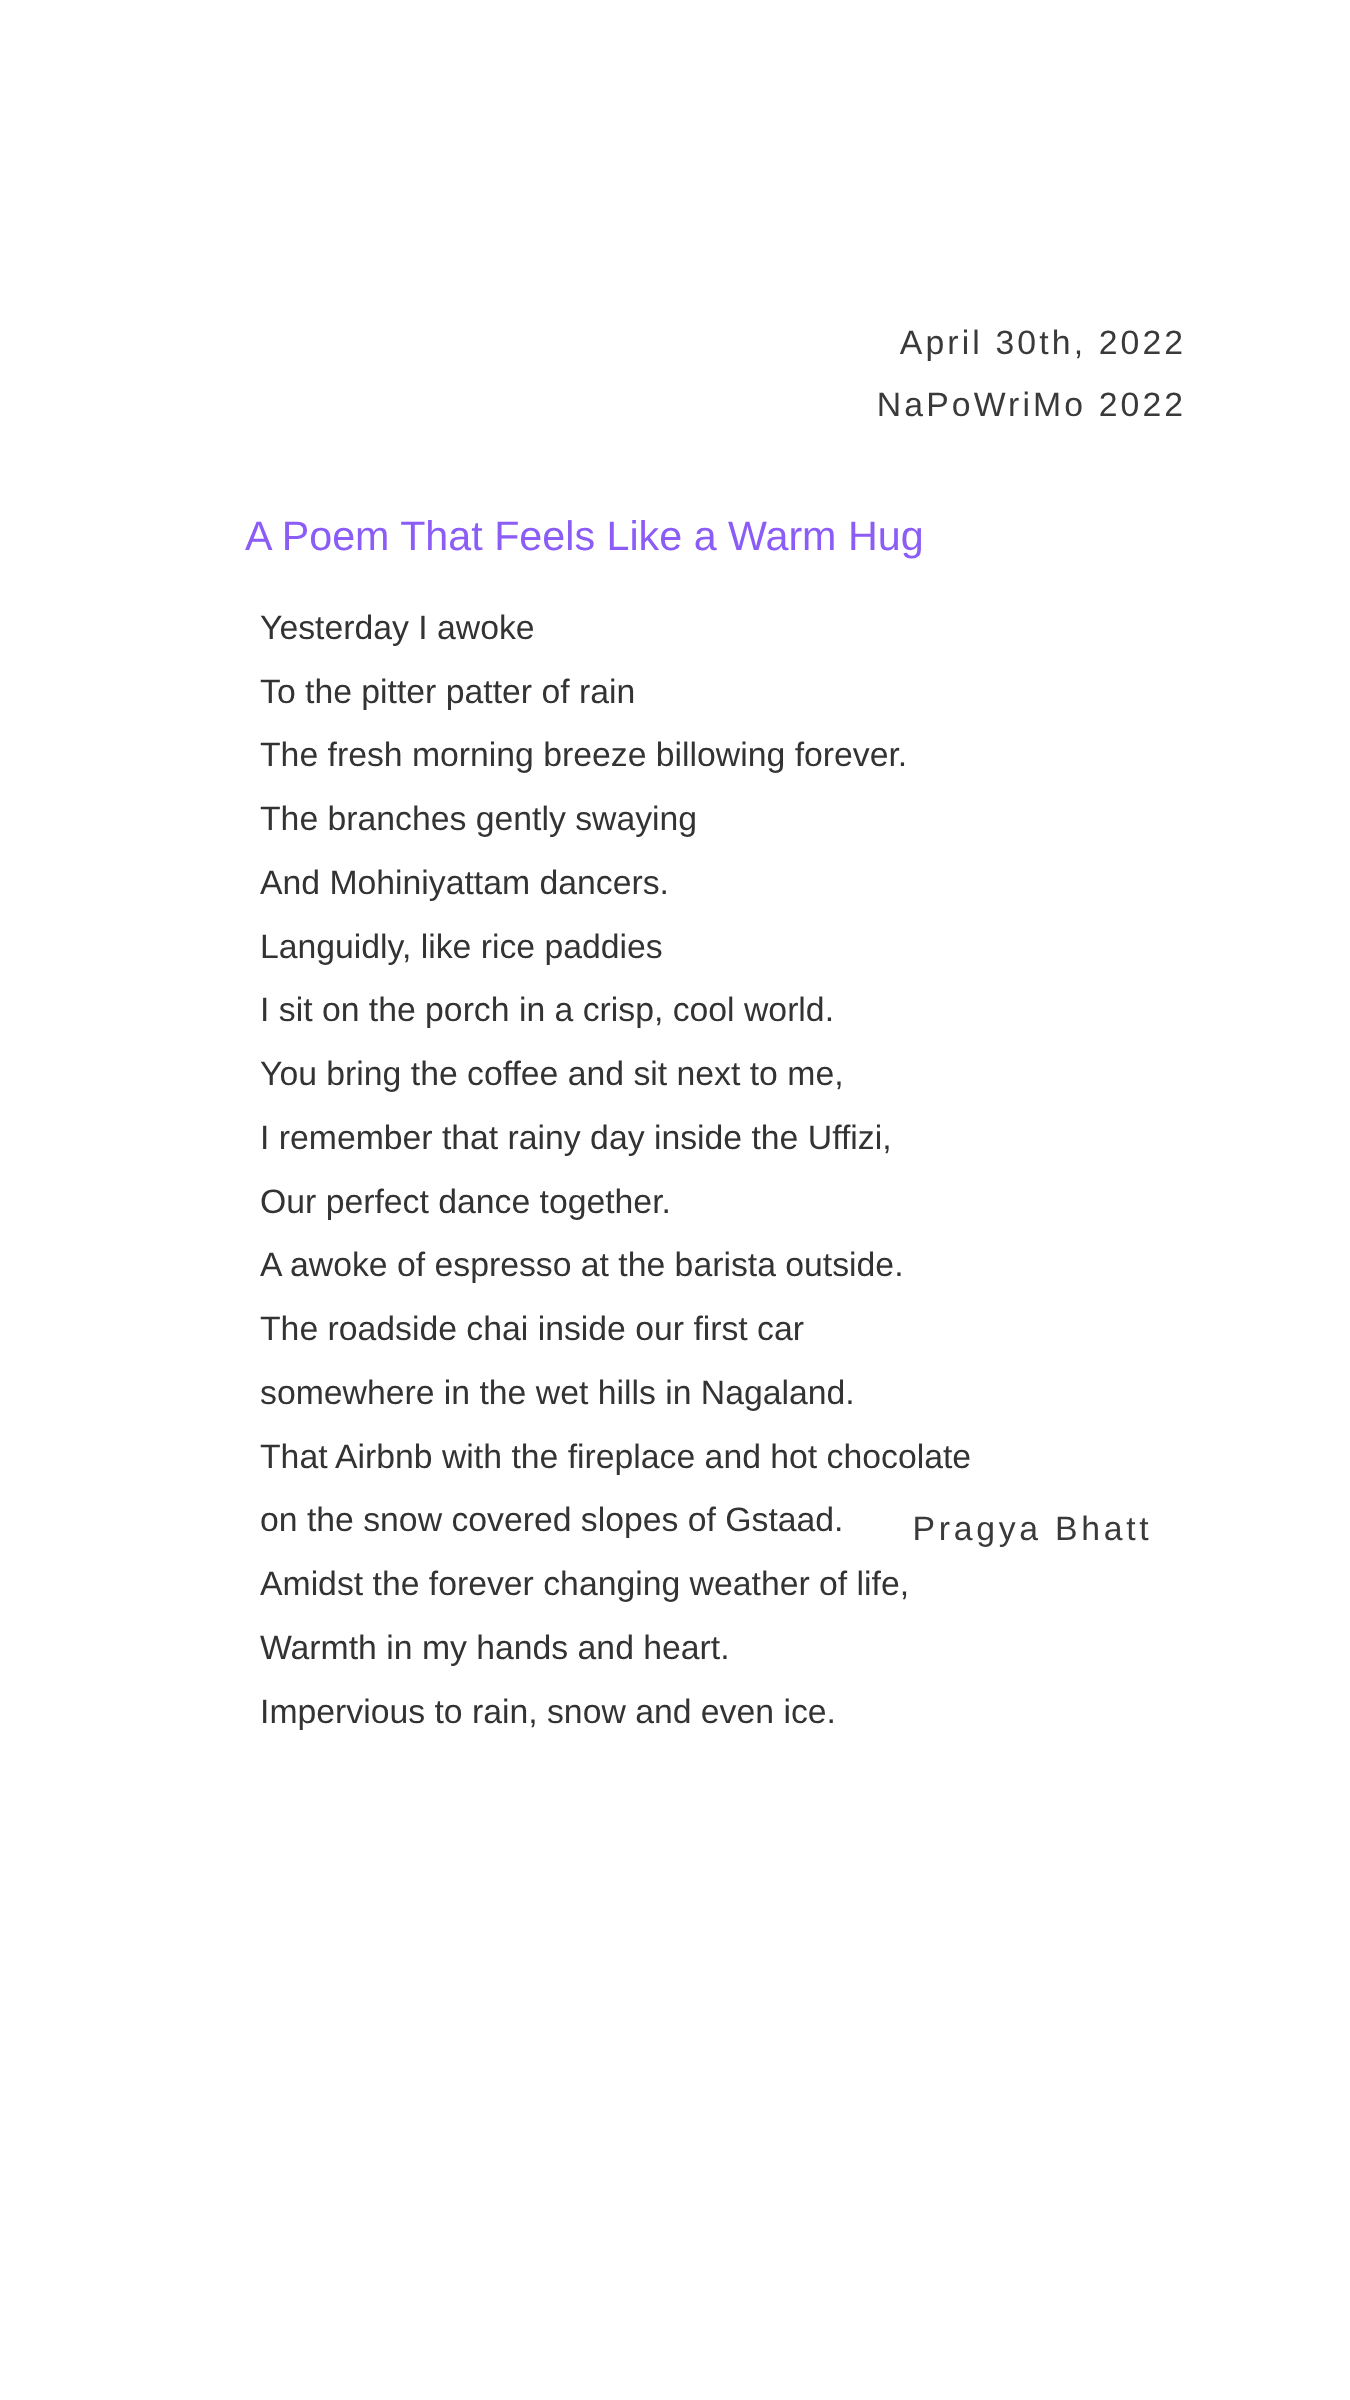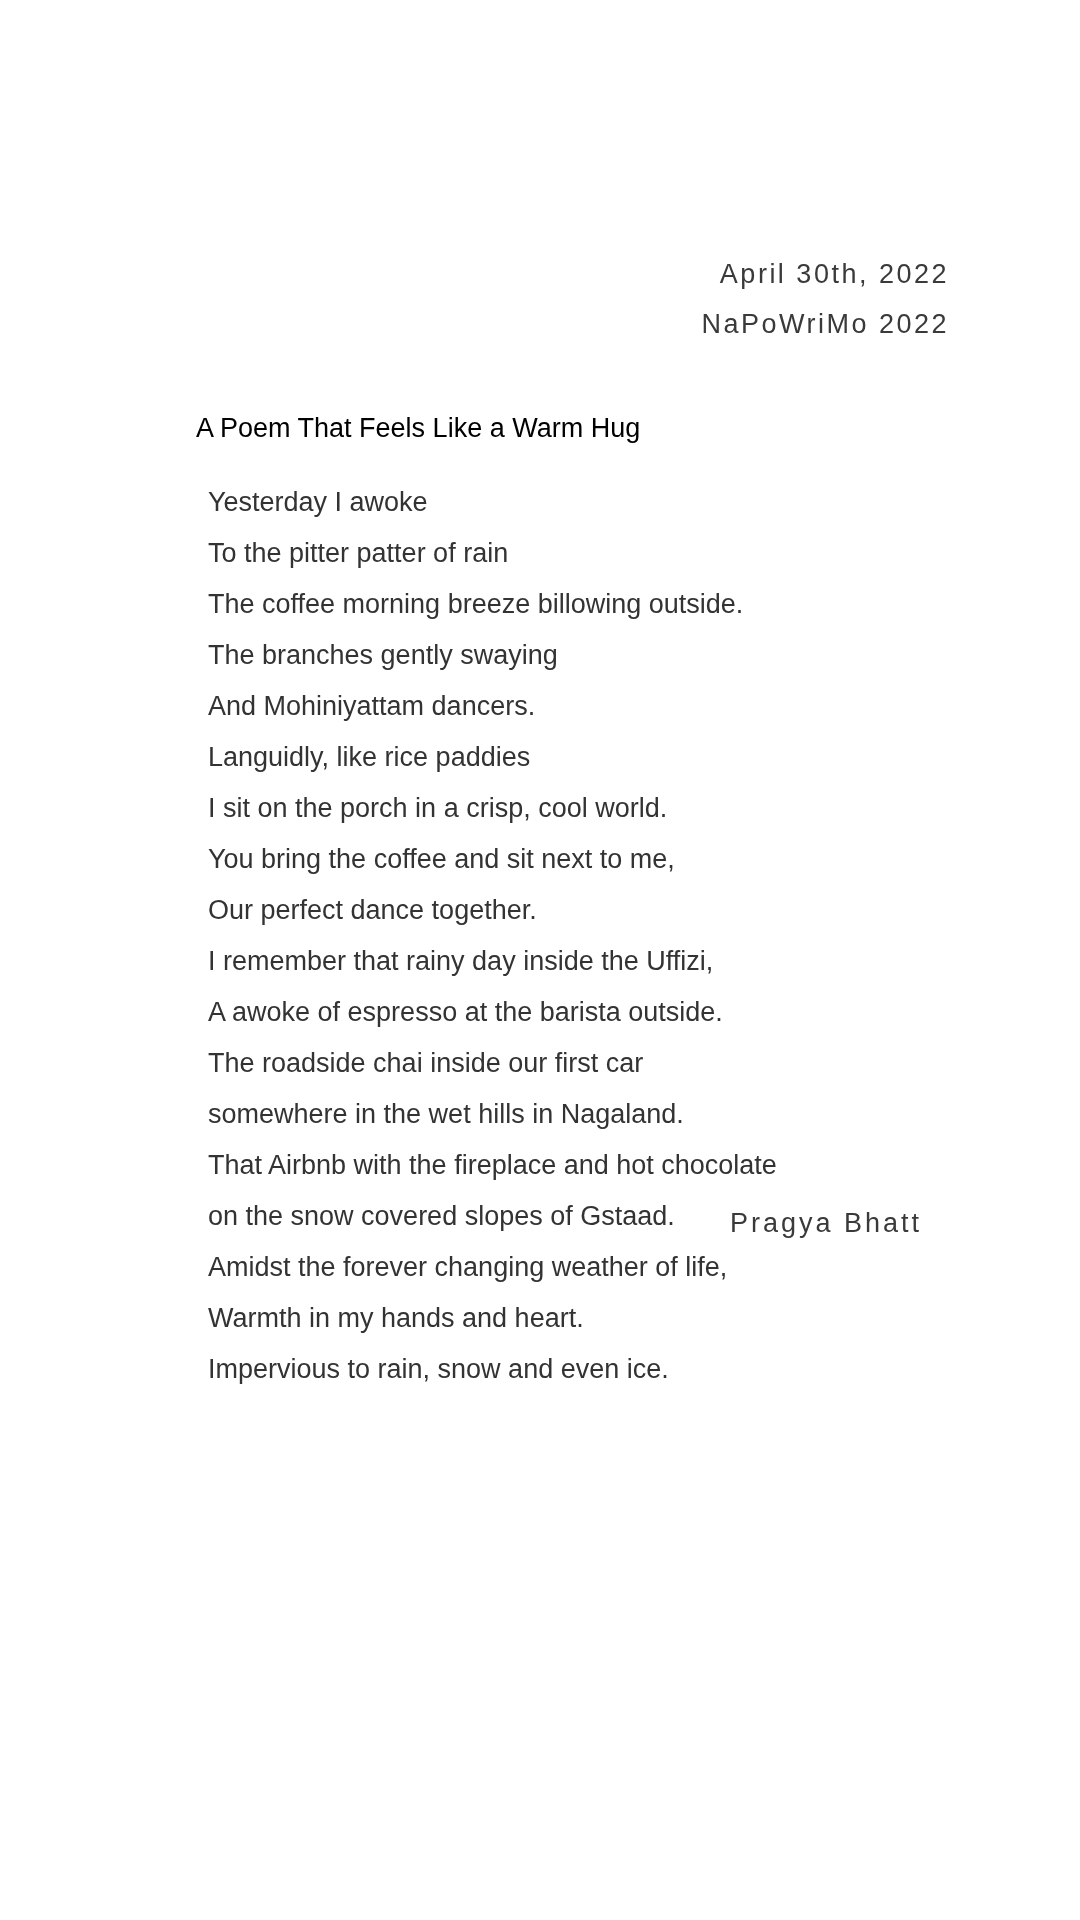--- a/index.html
+++ b/index.html
@@ -22,23 +22,23 @@
     text-align: right;
     font-size: 27px;
     line-height: 38px;
     letter-spacing: 2.5px;
     color: #3a3a3a;
   }
   .poem-title {
     position: absolute;
     top: 361px;
     left: 148px;
-    font-size: 27px;
+    font-size: 33px;
     line-height: 39px;
-    color: #000000;
+    color: #8b5cf6;
   }
   .poem-body {
     position: absolute;
     top: 423px;
     left: 148px;
     font-size: 27px;
     line-height: 39px;
     color: #333333;
   }
   .poem-author {
@@ -59,28 +59,28 @@
   <div class="date-block">
     <div>April 30th, 2022</div>
     <div>NaPoWriMo 2022</div>
   </div>
 
   <div class="poem-title">A Poem That Feels Like a Warm Hug</div>
 
   <div class="poem-body">
     <div>Yesterday I awoke</div>
     <div>To the pitter patter of rain</div>
-    <div>The coffee morning breeze billowing outside.</div>
+    <div>The fresh morning breeze billowing forever.</div>
     <div>The branches gently swaying</div>
     <div>And Mohiniyattam dancers.</div>
     <div>Languidly, like rice paddies</div>
     <div>I sit on the porch in a crisp, cool world.</div>
     <div>You bring the coffee and sit next to me,</div>
+    <div>I remember that rainy day inside the Uffizi,</div>
     <div>Our perfect dance together.</div>
-    <div>I remember that rainy day inside the Uffizi,</div>
     <div>A awoke of espresso at the barista outside.</div>
     <div>The roadside chai inside our first car</div>
     <div>somewhere in the wet hills in Nagaland.</div>
     <div>That Airbnb with the fireplace and hot chocolate</div>
     <div>on the snow covered slopes of Gstaad.</div>
     <div>Amidst the forever changing weather of life,</div>
     <div>Warmth in my hands and heart.</div>
     <div>Impervious to rain, snow and even ice.</div>
   </div>
 

